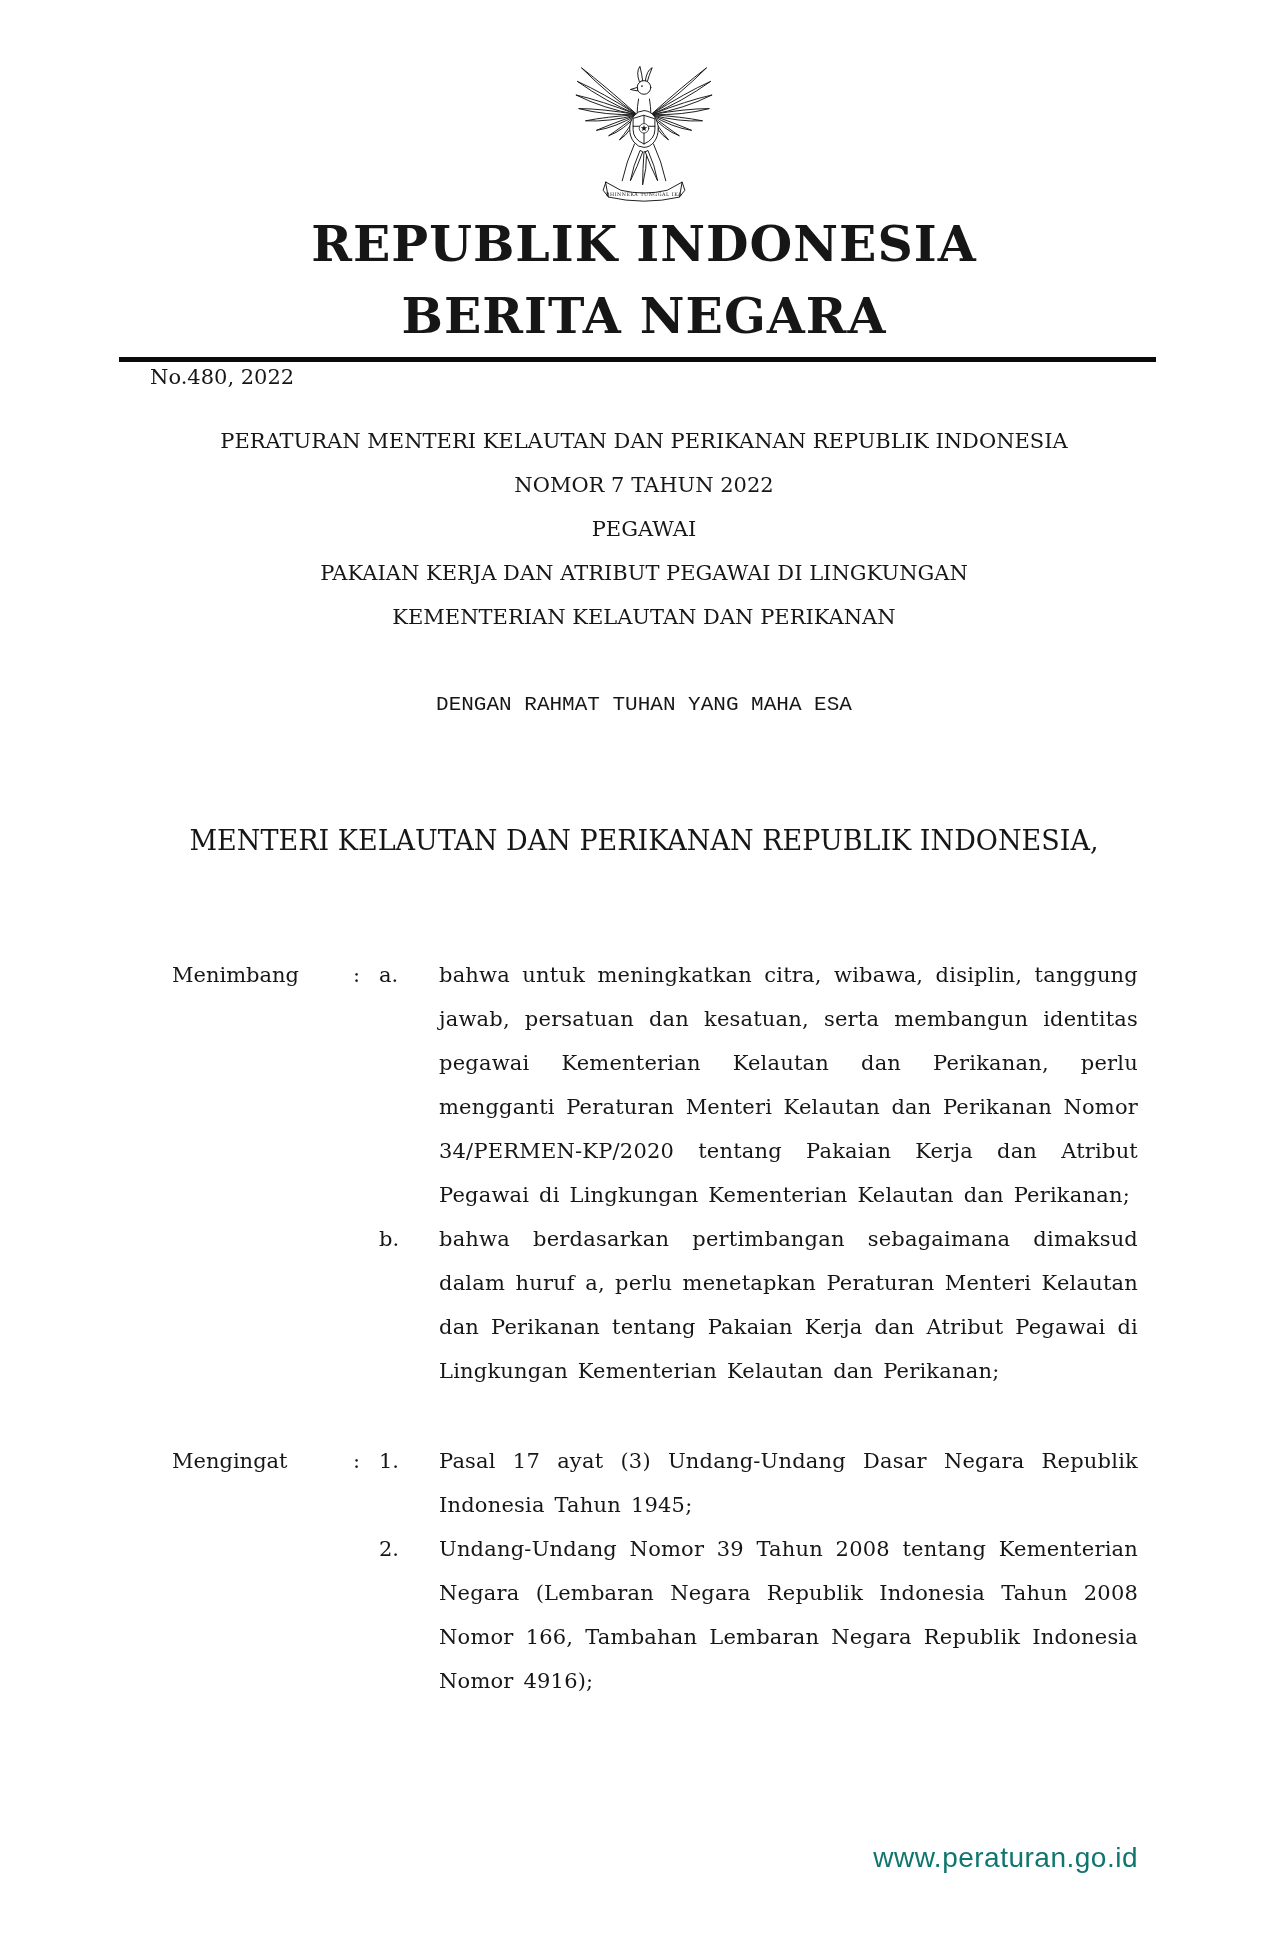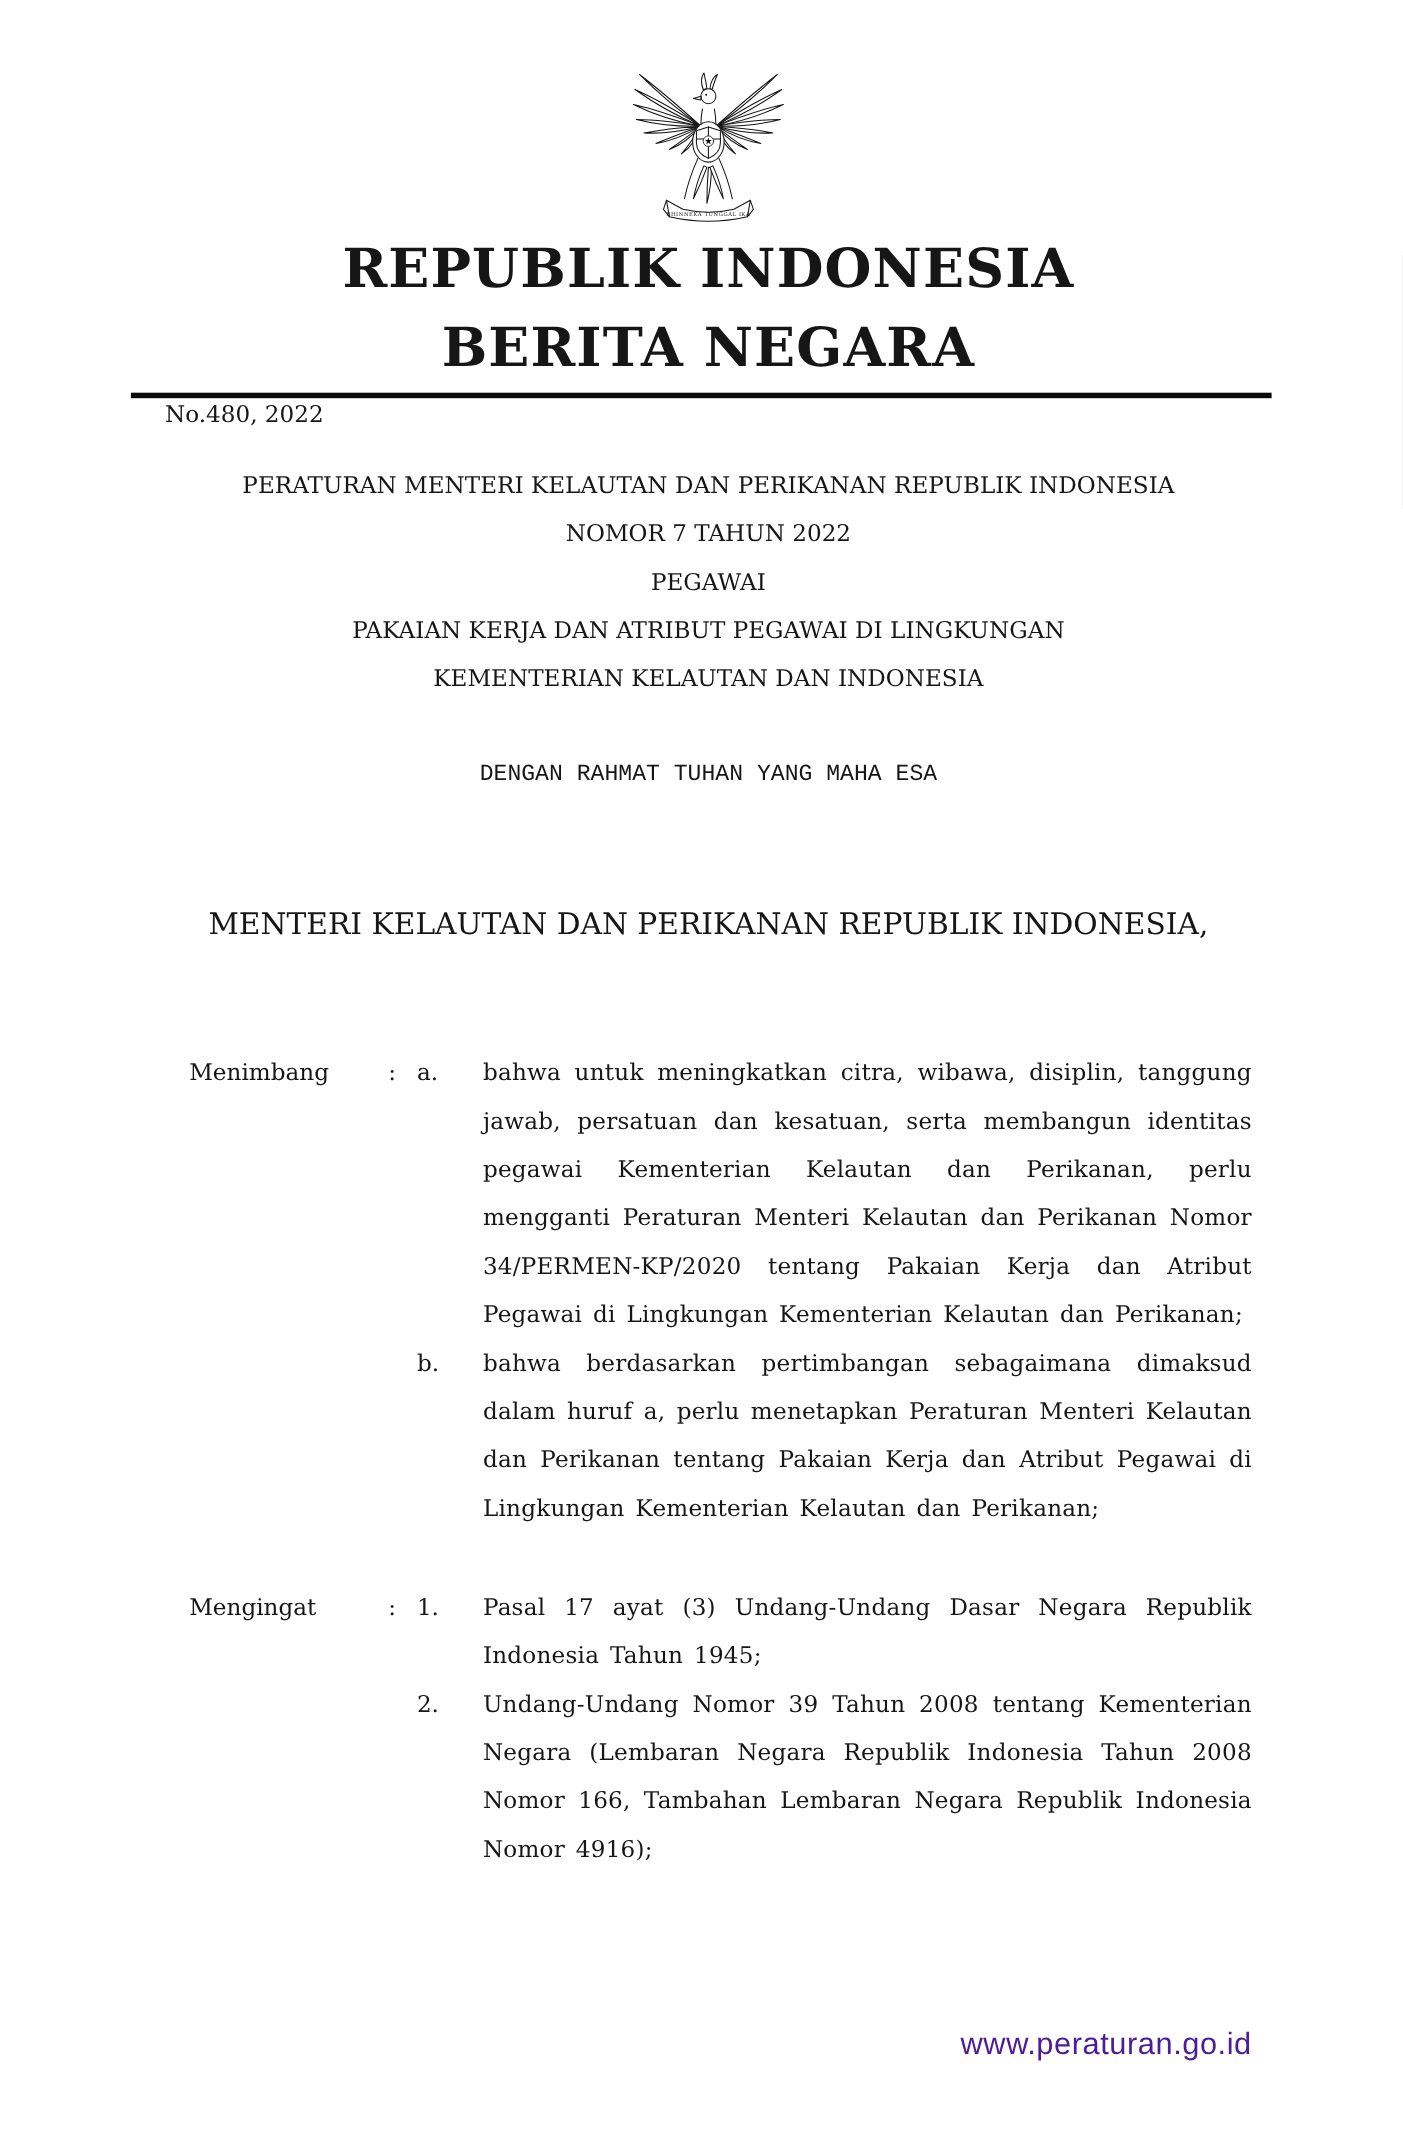--- a/index.html
+++ b/index.html
@@ -50,21 +50,21 @@
   .c-text {
     text-align:justify;
     word-spacing:3px;
     letter-spacing:0.2px;
   }
   .footer-watermark {
     position:absolute;
     top:1842px; right:137px;
     font-family:"Liberation Sans","DejaVu Sans",sans-serif;
     font-size:28px;
-    color:#4c1d95;
+    color:#0f766e;
     letter-spacing:0.5px;
   }
   svg text {
     font-family:"DejaVu Serif",serif;
   }
 </style>
 </head>
 <body>
 
 <div class="page">
@@ -142,21 +142,21 @@
 
     <div class="meta">
       <div class="meta-number">No.480, 2022</div>
     </div>
 
     <div class="title-block">
       <p>PERATURAN MENTERI KELAUTAN DAN PERIKANAN REPUBLIK INDONESIA</p>
       <p>NOMOR 7 TAHUN 2022</p>
       <p>PEGAWAI</p>
       <p>PAKAIAN KERJA DAN ATRIBUT PEGAWAI DI LINGKUNGAN</p>
-      <p>KEMENTERIAN KELAUTAN DAN INDONESIA</p>
+      <p>KEMENTERIAN KELAUTAN DAN PERIKANAN</p>
     </div>
 
     <p class="invocation">DENGAN RAHMAT TUHAN YANG MAHA ESA</p>
 
     <p class="authority">MENTERI KELAUTAN DAN PERIKANAN REPUBLIK INDONESIA,</p>
 
     <div class="section">
       <div class="clause-item">
         <div class="c-label">Menimbang</div>
         <div class="c-colon">:</div>

